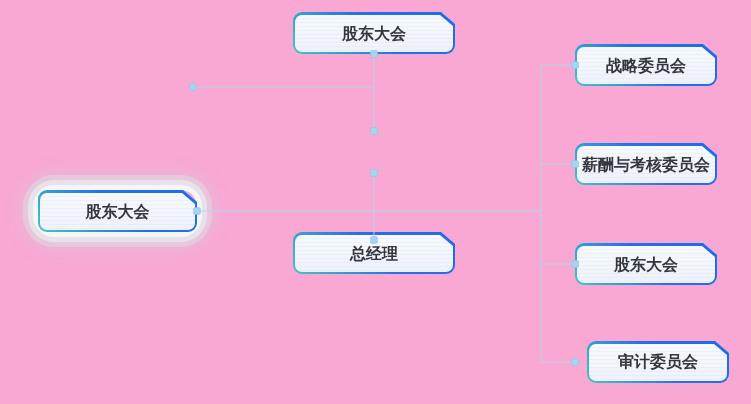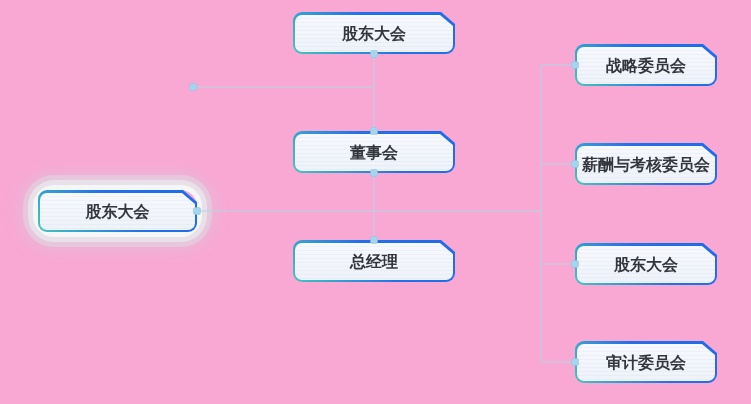--- a/index.html
+++ b/index.html
@@ -57,33 +57,28 @@
 
   <div class="glow" style="left:38px;top:190px;width:159px;height:42px;"></div>
 
   <div class="node" style="left:293px;top:12px;width:162px;height:42px;">
     <div class="node-inner">
       <span class="node-label">股东大会</span>
     </div>
   </div>
 
 
-  <div class="node" style="left:293px;top:131px;width:162px;height:42px;">
-    <div class="node-inner">
-      <span class="node-label">董事会</span>
-    </div>
-  </div>
 
   <div class="node" style="left:38px;top:190px;width:159px;height:42px;">
     <div class="node-inner">
       <span class="node-label">股东大会</span>
     </div>
   </div>
 
-  <div class="node" style="left:293px;top:240px;width:162px;height:42px;">
+  <div class="node" style="left:293px;top:232px;width:162px;height:42px;">
     <div class="node-inner">
       <span class="node-label">总经理</span>
     </div>
   </div>
 
   <div class="node" style="left:575px;top:44px;width:142px;height:42px;">
     <div class="node-inner">
       <span class="node-label">战略委员会</span>
     </div>
   </div>
@@ -93,21 +88,21 @@
       <span class="node-label">薪酬与考核委员会</span>
     </div>
   </div>
 
   <div class="node" style="left:575px;top:243px;width:142px;height:42px;">
     <div class="node-inner">
       <span class="node-label">股东大会</span>
     </div>
   </div>
 
-  <div class="node" style="left:575px;top:341px;width:142px;height:42px;">
+  <div class="node" style="left:587px;top:341px;width:142px;height:42px;font-family:Liberation Mono, monospace;">
     <div class="node-inner">
       <span class="node-label">审计委员会</span>
     </div>
   </div>
 
   <svg id="connectors" viewBox="0 0 751 404" xmlns="http://www.w3.org/2000/svg">
 
     <line x1="374" y1="54" x2="374" y2="131"></line>
     <line x1="374" y1="173" x2="374" y2="240"></line>
 

